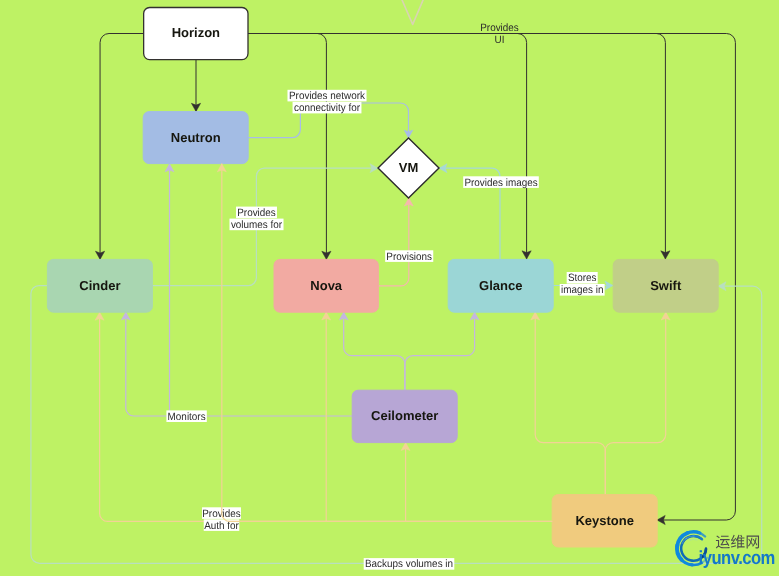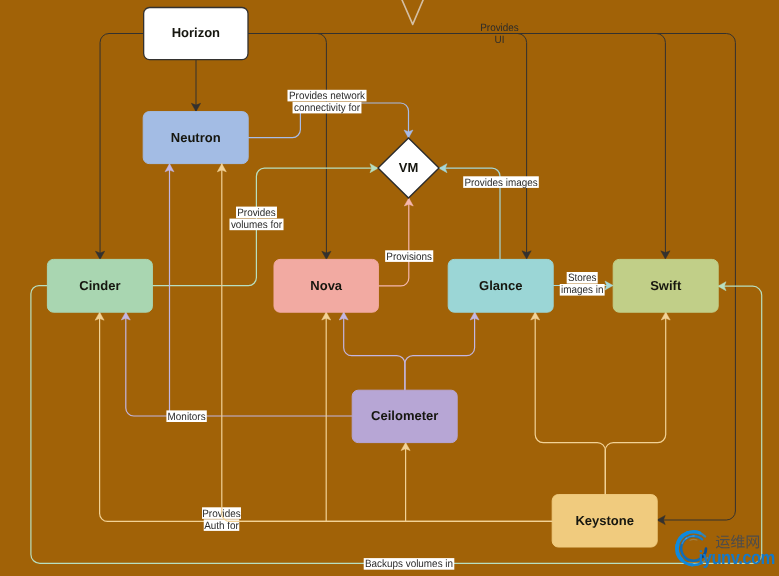--- a/index.html
+++ b/index.html
@@ -1,17 +1,17 @@
 <!DOCTYPE html>
 <html><head>
 <meta charset="utf-8">
 <style>
   html,body{margin:0;padding:0;background:#ffffff;}
   body{width:779px;height:576px;overflow:hidden;font-family:"Liberation Sans",sans-serif;}
-  #canvas{position:relative;width:779px;height:576px;background:#a16207;}
+  #canvas{position:relative;width:779px;height:576px;background:#bef264;}
   svg text{text-rendering:geometricPrecision;}
   #canvas{will-change:transform;}
   svg.layer{position:absolute;left:0;top:0;width:779px;height:576px;display:block;}
   .nodelabel{font-family:"Liberation Sans",sans-serif;font-size:13px;font-weight:bold;fill:#16160f;text-anchor:middle;dominant-baseline:middle;}
   .edgelabel{font-family:"Liberation Sans",sans-serif;font-size:10.6px;fill:#2b2b2b;text-anchor:middle;}
 </style>
 </head>
 <body>
 
 <div id="canvas">

